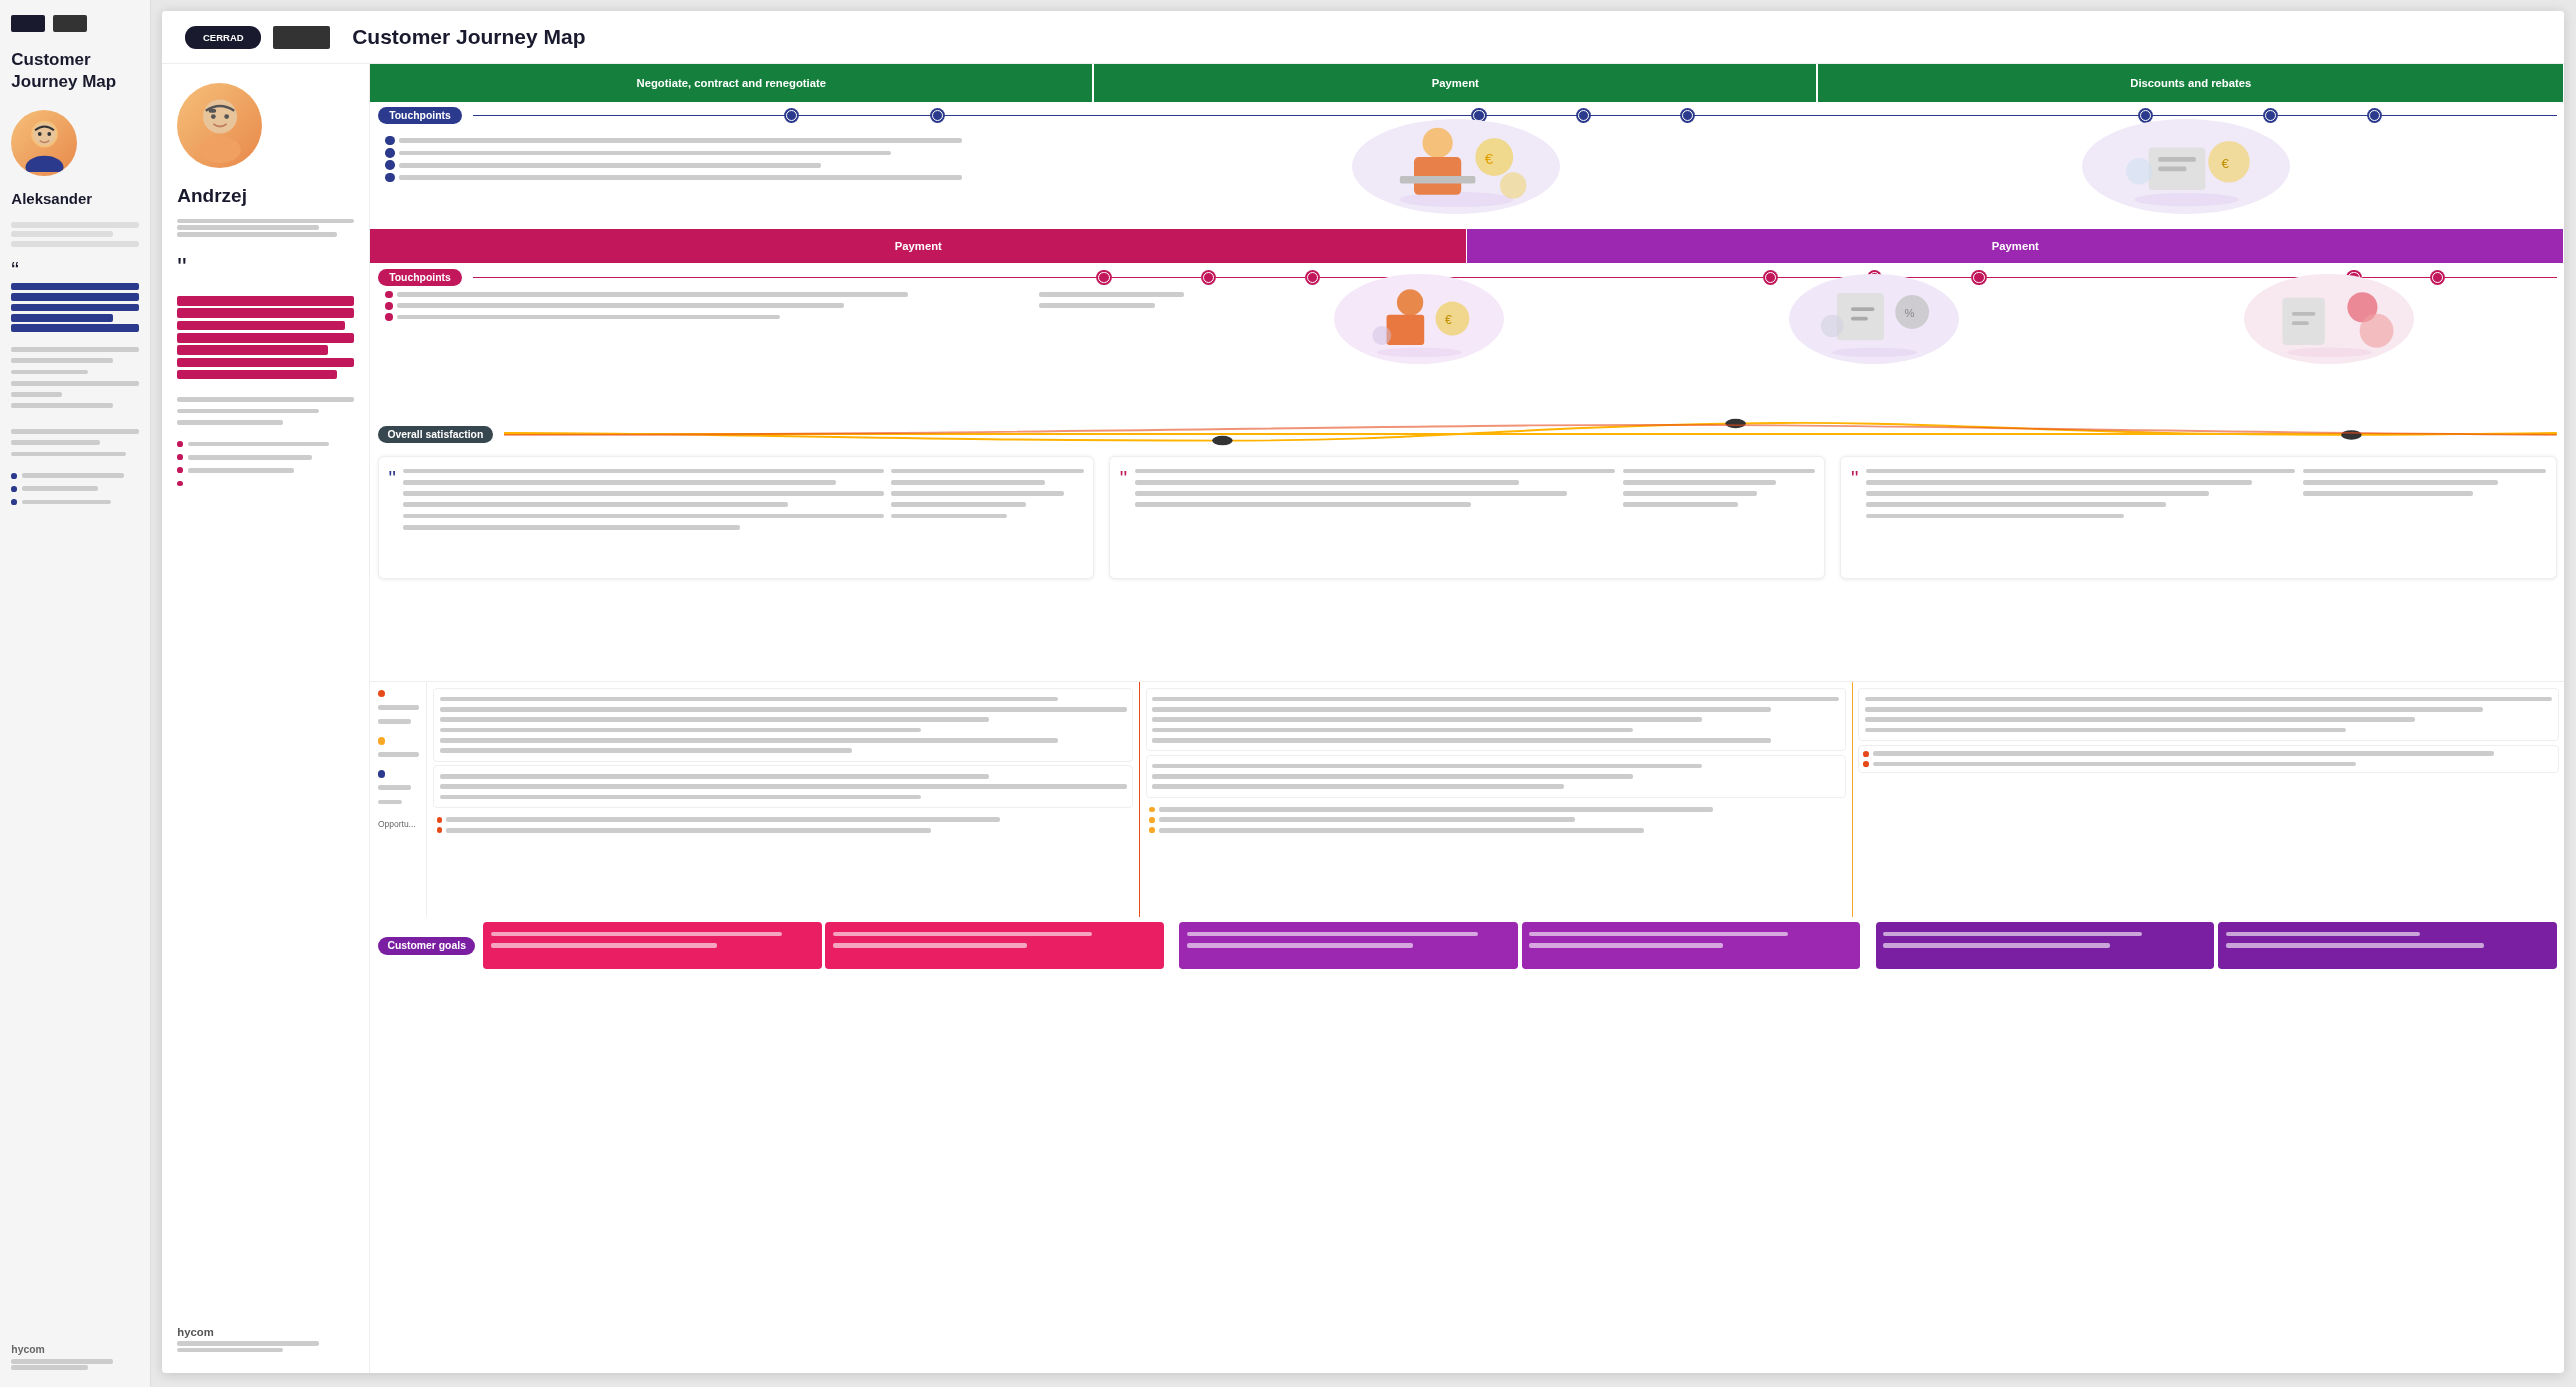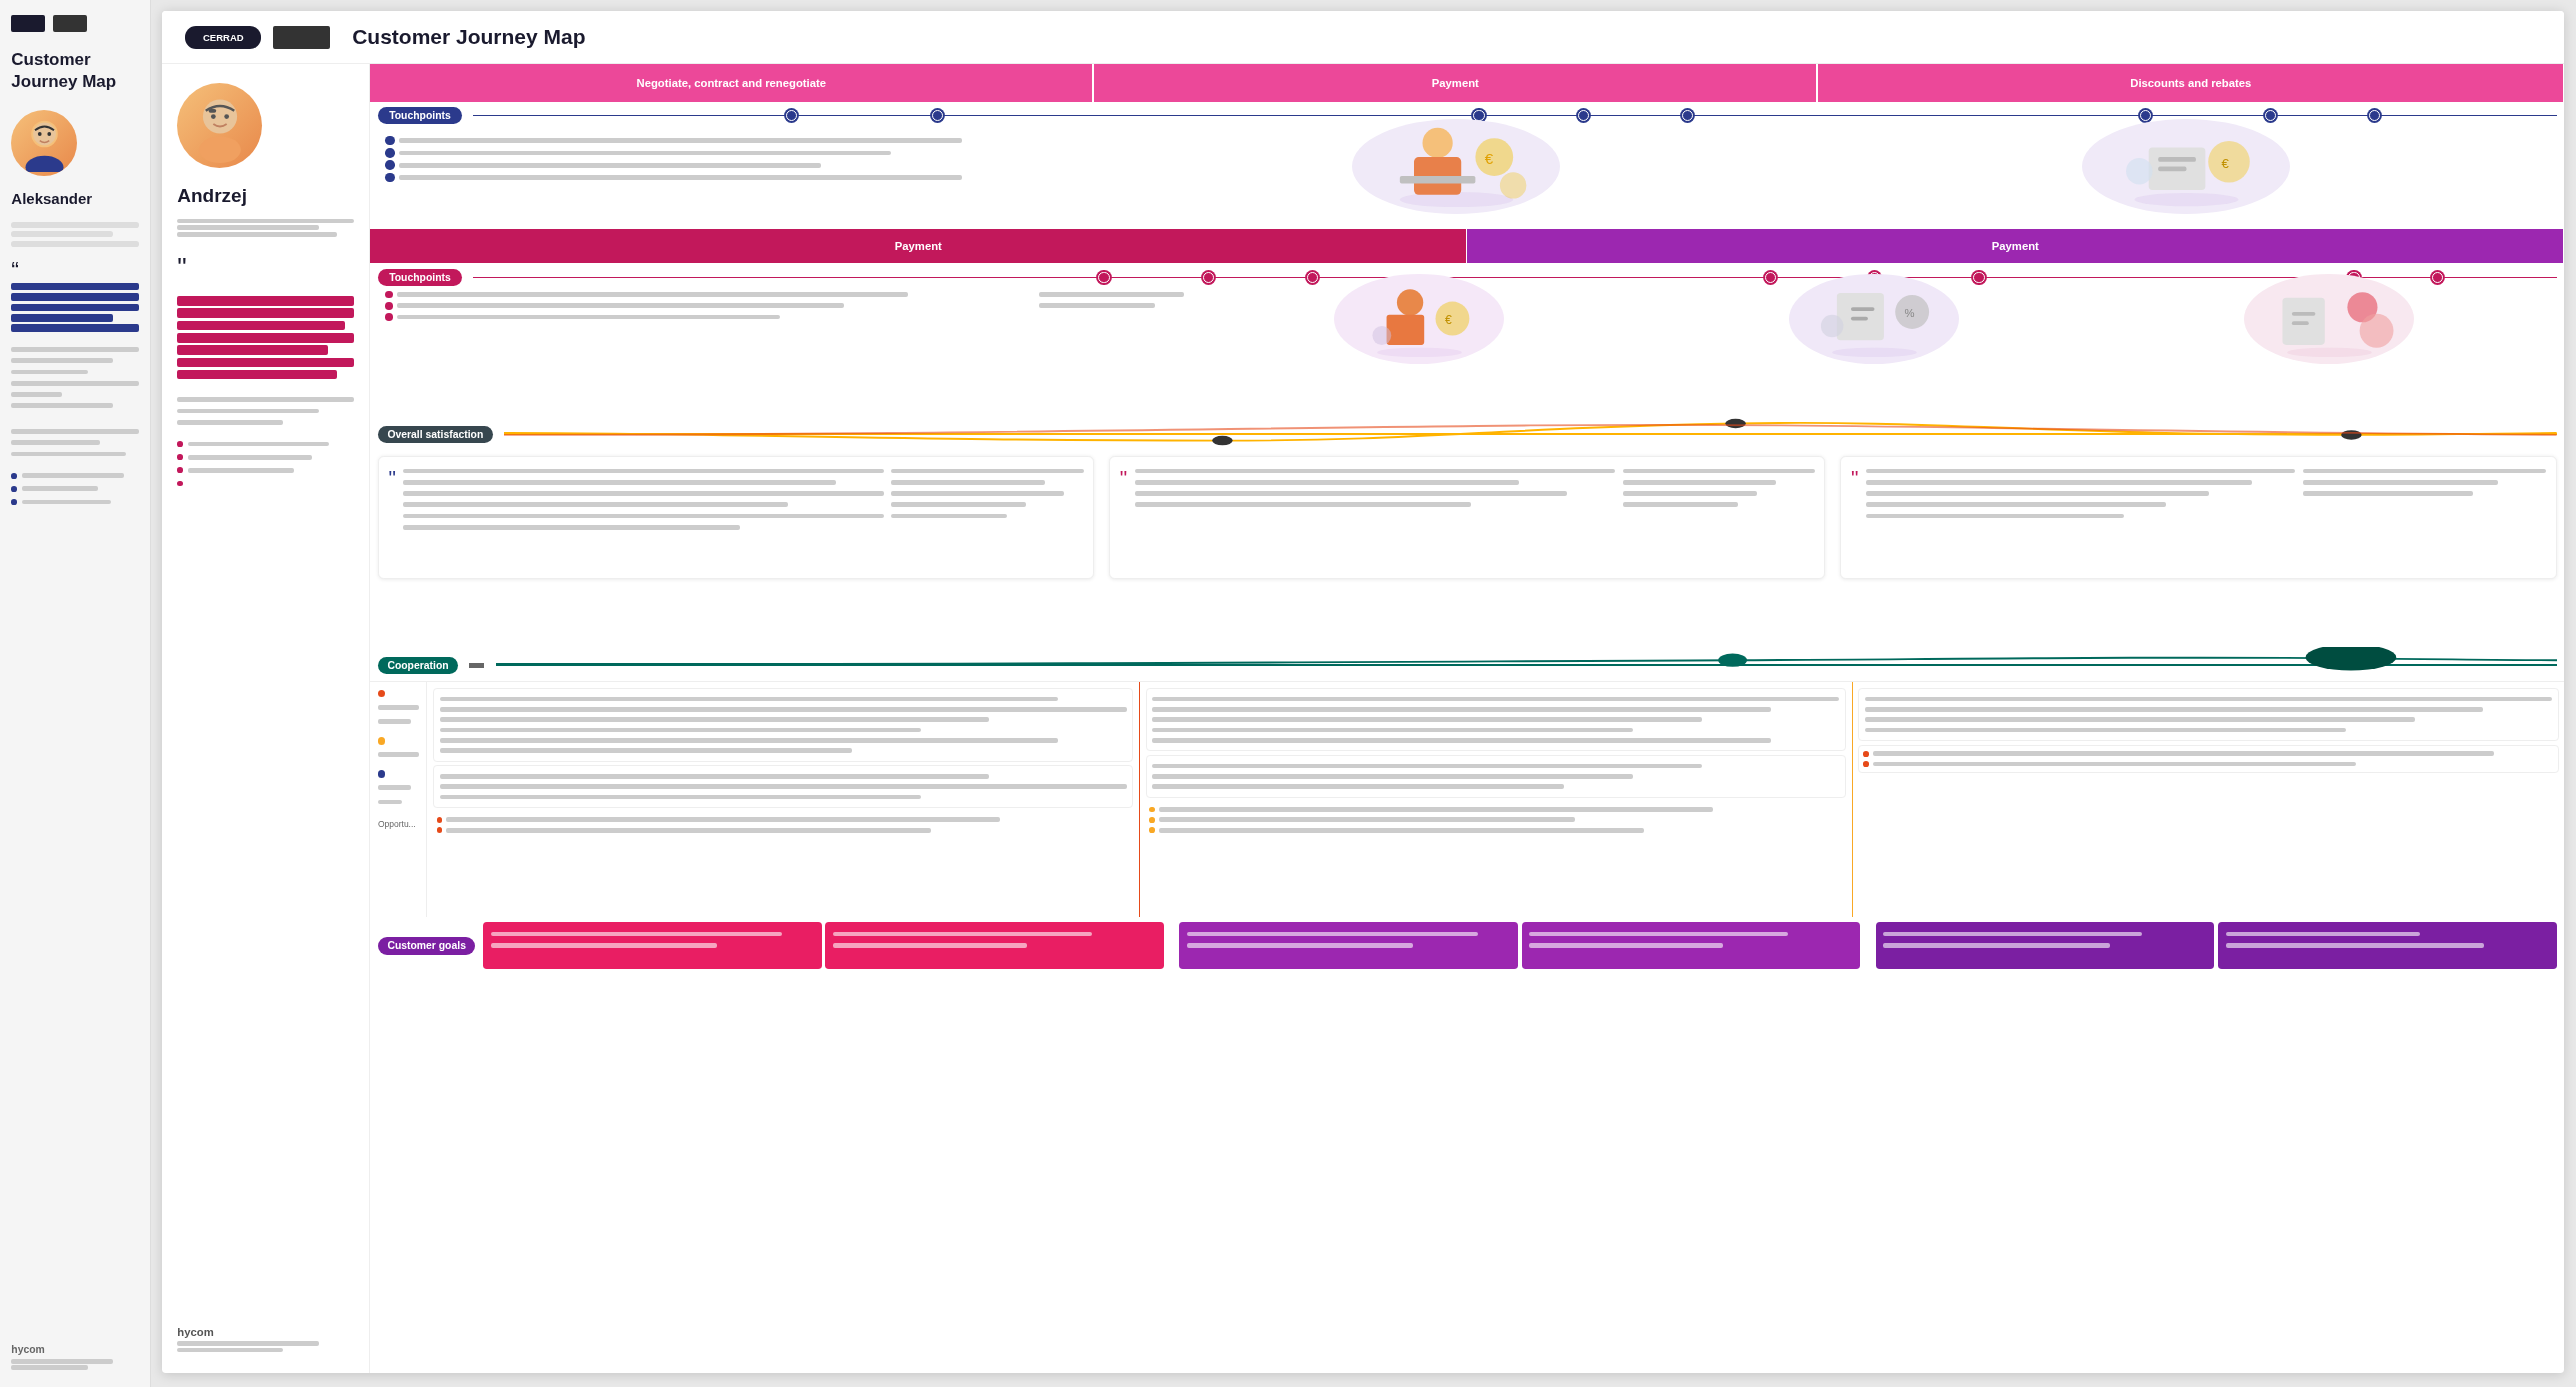--- a/index.html
+++ b/index.html
@@ -220,21 +220,21 @@
       height: 38px;
       display: flex;
       align-items: center;
       justify-content: center;
       font-size: 12.3px;
       font-weight: 600;
       color: #fff;
       border-right: 1.9px solid #fff;
     }
 
-    .phase-navy { background: #ec4899; }
+    .phase-navy { background: #15803d; }
 
     
     .tl { height: 4.7px; background: #ccc; border-radius: 1.9px; margin: 1.9px 0; }
     .tl.w100 { width: 100%; }
     .tl.w80 { width: 80%; }
     .tl.w60 { width: 60%; }
     .tl.w40 { width: 40%; }
     .tl.w70 { width: 70%; }
     .tl.w90 { width: 90%; }
 
@@ -635,31 +635,20 @@
           <div style="width:35%; display:flex; flex-direction:column; gap:2.8px;">
             <div class="tl w100"></div>
             <div class="tl w80"></div>
             <div class="tl w70"></div>
           </div>
         </div>
       </div>
 
 
 
-      <div style="position:absolute; top:586px; left:0; width:100%; height:30px; display:flex; align-items:center; padding:0 7.6px; gap:11.3px;">
-        <div style="background:#00695c; color:#fff; font-size:10.4px; font-weight:600; padding:2.8px 9.5px; border-radius:11.3px; white-space:nowrap;">Cooperation</div>
-        <div style="height:4.7px; width:15px; background:#666;"></div>
-        <div style="flex:1; height:1.9px; background:#00695c; position:relative;">
-          <svg style="position:absolute; left:0; top:-17px; width:100%; height:34px;" viewBox="0 0 1000 36" preserveAspectRatio="none">
-            <path d="M0,18 C300,18 400,16 600,14 C700,13 800,10 900,12 C950,13 980,14 1000,14" stroke="#00695c" stroke-width="2" fill="none"></path>
-            <circle cx="600" cy="14" r="7" fill="#00695c"></circle>
-            <ellipse cx="900" cy="11" rx="22" ry="14" fill="#004d40"></ellipse>
-          </svg>
-        </div>
-      </div>
 
       <div style="position:absolute; top:617px; left:0; width:100%; height:236px; display:flex; gap:0; border-top:0.9px solid #eee;">
 
         <div style="width:57px; border-right:0.9px solid #eee; padding:7.6px; display:flex; flex-direction:column; gap:5.7px;">
           <div style="width:7.6px;height:7.6px;border-radius:50%;background:#e64a19;"></div>
           <div class="tl w100"></div>
           <div class="tl w80"></div>
           <div style="width:7.6px;height:7.6px;border-radius:50%;background:#f9a825; margin-top:5.7px;"></div>
           <div class="tl w100"></div>
           <div style="width:7.6px;height:7.6px;border-radius:50%;background:#2b3a8c; margin-top:5.7px;"></div>

